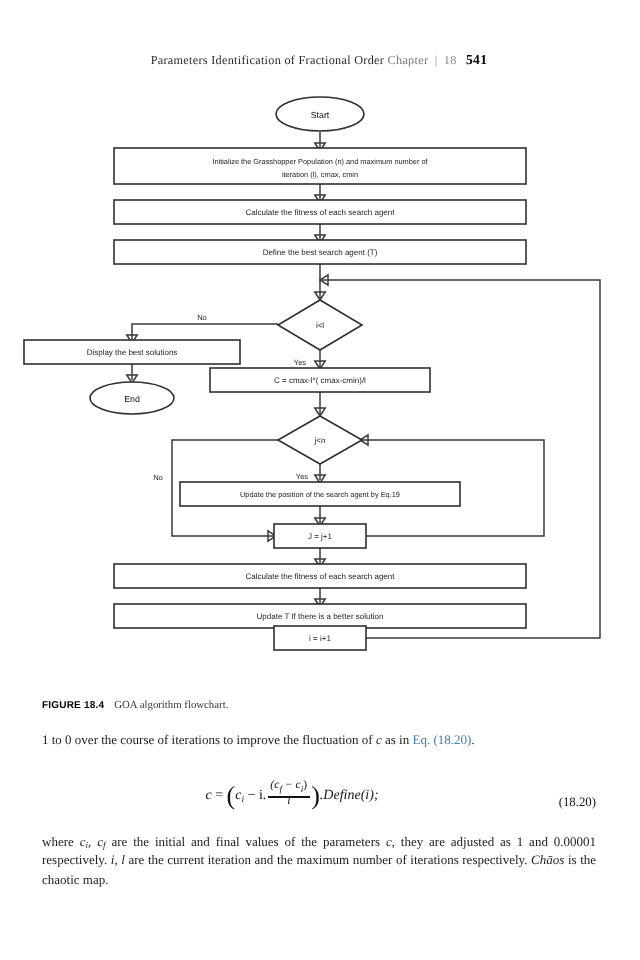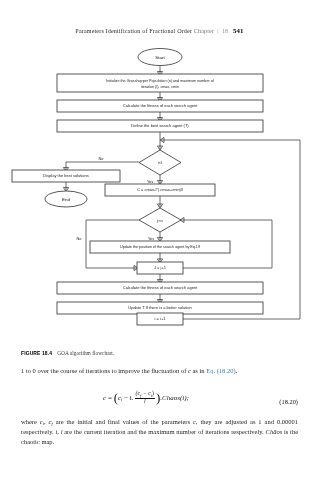--- a/index.html
+++ b/index.html
@@ -249,21 +249,21 @@
 
   <div class="body">
     <span>1 to 0 over the course of iterations to improve the fluctuation of </span><i>c</i><span> as in </span><span class="lnk">Eq. (18.20)</span><span>.</span>
   </div>
 
   <div class="eqwrap">
     <div class="eq">
       <i>c</i>
       <span>=</span>
       <span class="paren">(</span><i>c</i><i class="sub">i</i>
-      <span>− i.</span><span class="frac"><span class="num"><i>(c</i><i class="sub">f</i><i> − c</i><i class="sub">i</i><span>)</span></span><span class="den">l</span></span><span class="paren">)</span><i>.Chaos(i);</i>
+      <span>− i.</span><span class="frac"><span class="num"><i>(c</i><i class="sub">f</i><i> − c</i><i class="sub">i</i><span>)</span></span><span class="den">l</span></span><span class="paren">)</span><i>.Define(i);</i>
     </div>
     <div class="eqn">(18.20)</div>
   </div>
 
   <div class="body2">
     <span>where </span><i>c</i><i class="sub">i</i><span>, </span><i>c</i><i class="sub">f</i><span> are the initial and final values of the parameters </span><i>c</i><span>, they are adjusted as 1 and 0.00001 respectively. </span><i>i</i><span>, </span><i>l</i><span> are the current iteration and the maximum number of iterations respectively. </span><i>Chāos</i><span> is the chaotic map.</span>
   </div>
 
 </div>
 

